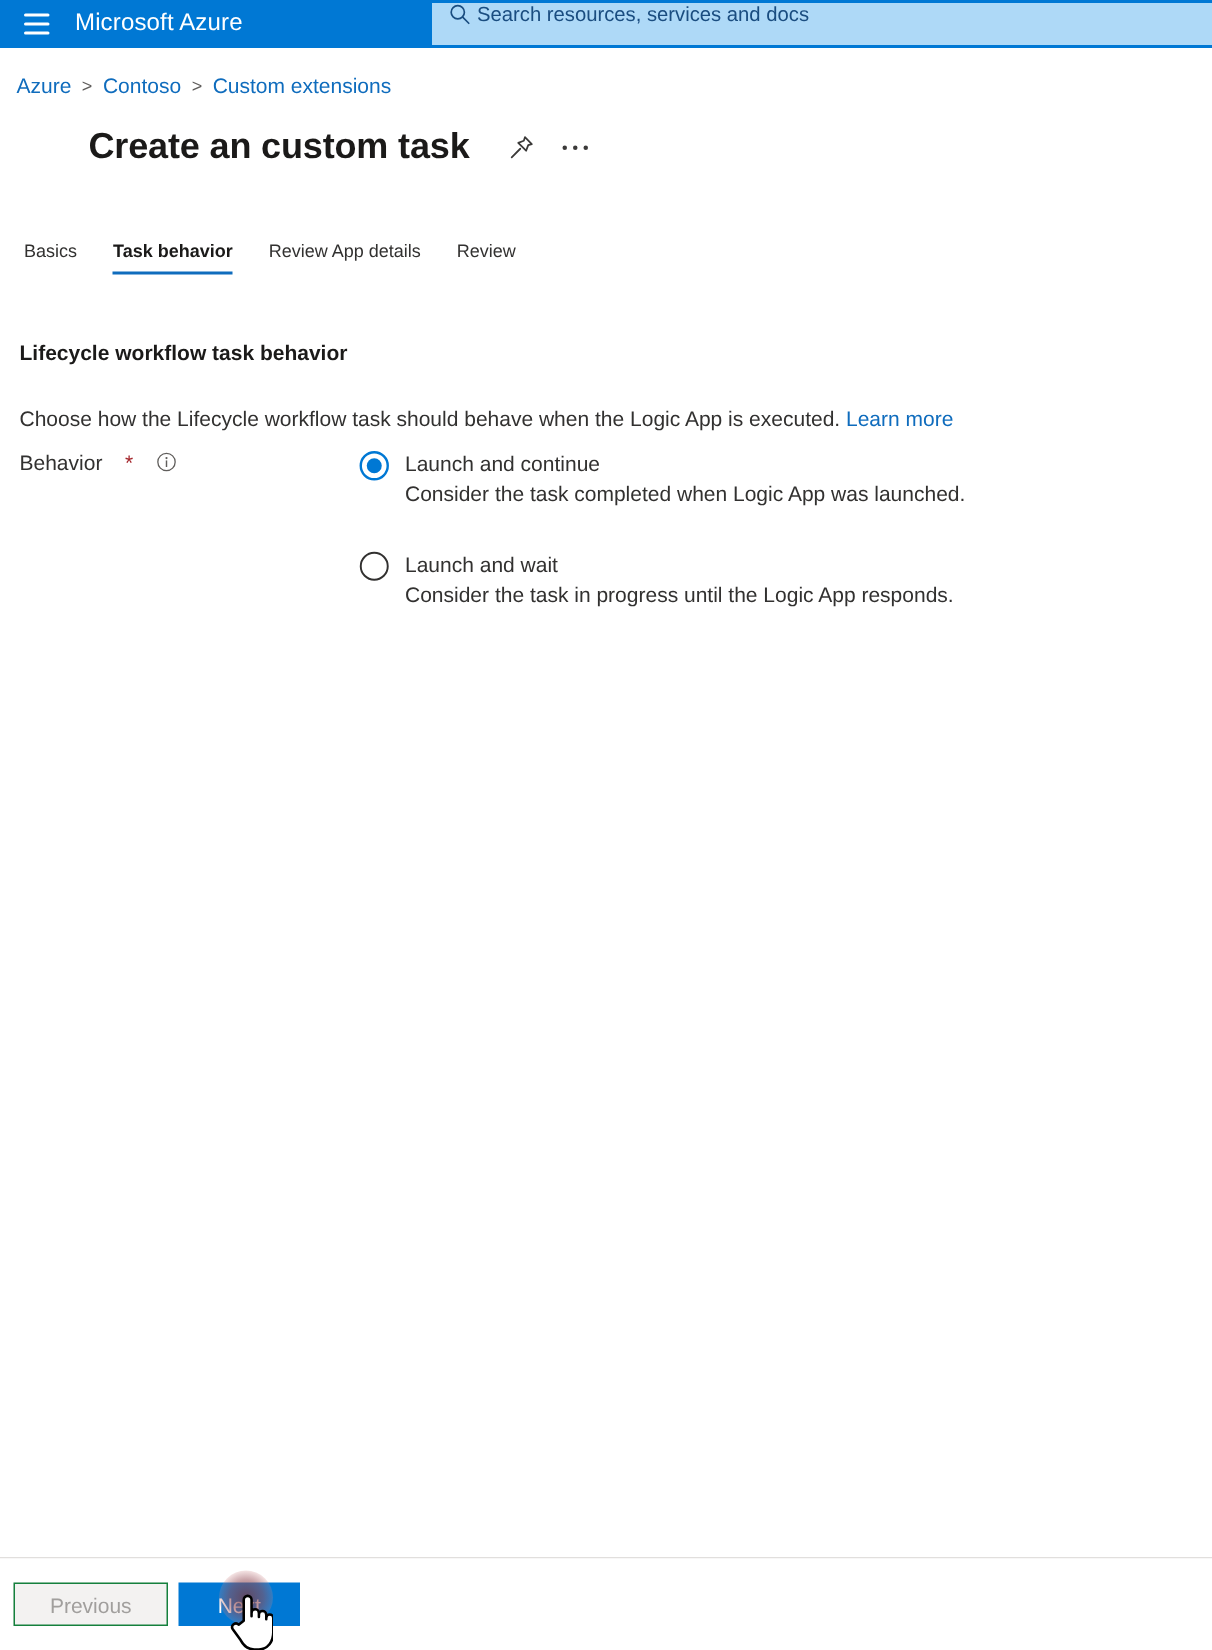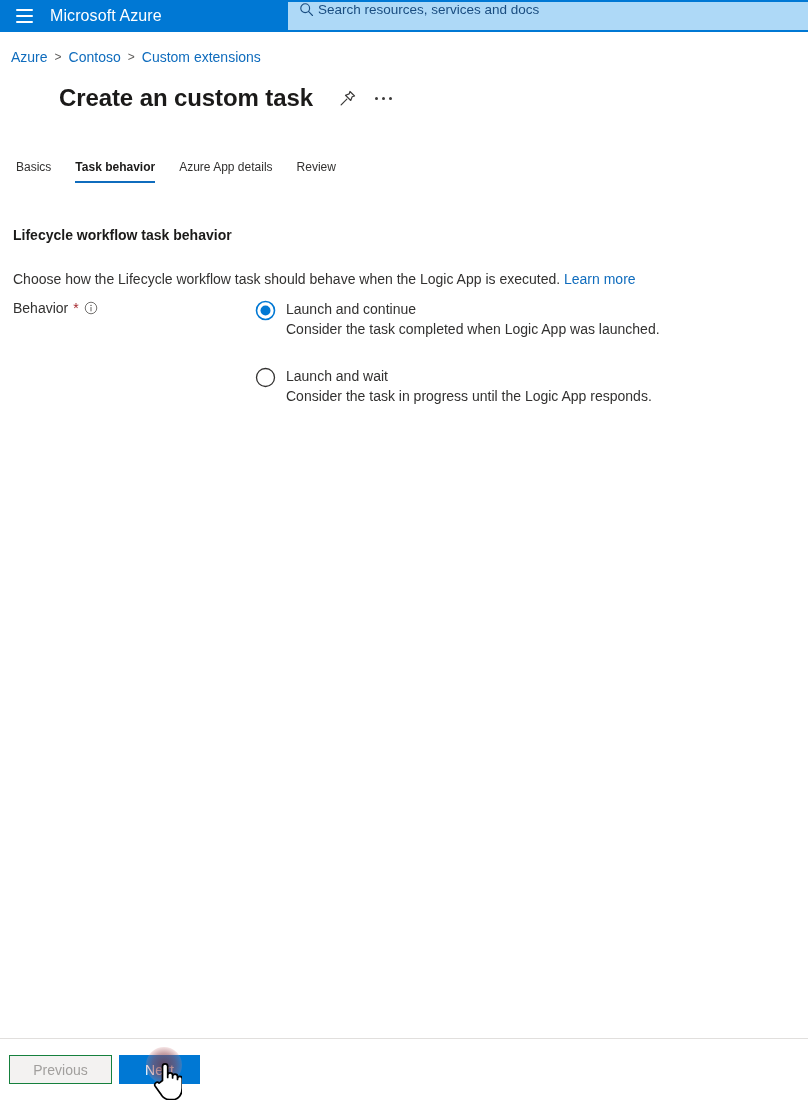--- a/index.html
+++ b/index.html
@@ -151,31 +151,31 @@
     margin-top: 19px;
   }
   .learn-link { color: #0f6cbd; cursor: pointer; }
 
   
   .field-label {
     position: absolute;
     left: 13px; top: 300px;
     display: flex;
     align-items: center;
-    gap: 5px;
+    gap: 15px;
     font-size: 14px;
     color: #323130;
     white-space: nowrap;
   }
   .req-star { color: #a4262c; font-size: 14px; line-height: 1; }
   .info-icon { width: 14px; height: 14px; display:block; cursor: pointer; }
 
   .radio-group {
     position: absolute;
-    left: 255px; top: 299px;
+    left: 239px; top: 299px;
     width: 480px;
   }
   .radio-option {
     display: flex;
     align-items: flex-start;
     gap: 10px;
     margin-bottom: 26px;
     cursor: pointer;
   }
   .radio-mark {
@@ -299,21 +299,21 @@
 </div>
 
 <div class="tabs">
   <div class="tab">
     <span>Basics</span>
   </div>
   <div class="tab active">
     <span>Task behavior</span>
   </div>
   <div class="tab">
-    <span>Azure App details</span>
+    <span>Review App details</span>
   </div>
   <div class="tab">
     <span>Review</span>
   </div>
 </div>
 
 <div class="section-heading">Lifecycle workflow task behavior</div>
 <div class="section-desc">
   <span>Choose how the Lifecycle workflow task should behave when the Logic App is executed.</span>
   <span class="learn-link">Learn more</span>

